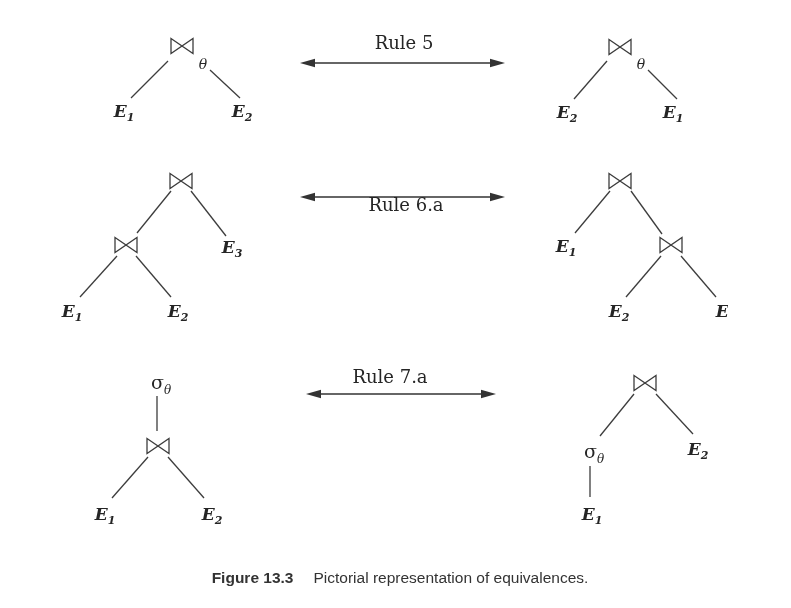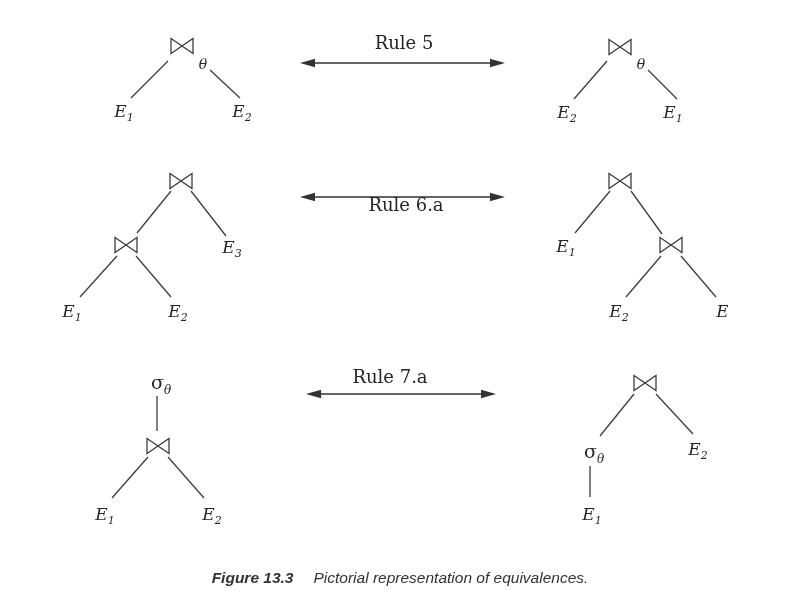--- a/index.html
+++ b/index.html
@@ -6,21 +6,21 @@
   .canvas {
     position:relative; width:728px; height:608px; background:#ffffff;
     font-family:"DejaVu Serif", serif; color:#252525; overflow:hidden;
   }
   svg.overlay { position:absolute; left:0; top:0; }
   .edge { stroke:#3d3d3d; stroke-width:1.3; }
   .bowtie { fill:none; stroke:#3d3d3d; stroke-width:1.3; }
   .arrowline { stroke:#333333; stroke-width:1.3; }
   .arrowhead { fill:#333333; stroke:none; }
   .lbl { position:absolute; transform:translate(-50%,-50%); white-space:nowrap; }
-  .e { font-style:italic; font-size:17px; }
+  .e { font-style:italic; font-size:17px;font-weight:bold; }
   .e sub { font-size:11px; font-style:italic; line-height:0; }
   .subtheta { font-style:italic; font-size:14px; }
   .rule { font-size:18px; }
   .cond { font-size:17px; }
   .cond .th { font-style:italic; }
   .s { font-size:19px; }
   .s sub { font-size:12px; font-style:italic; line-height:0; }
   .caption { font-family:"Liberation Sans", sans-serif; font-size:15.5px; color:#333333; }
   .caption .cap-label { font-weight:bold; margin-right:20px; }
 </style>
@@ -117,17 +117,17 @@
   <div class="lbl rule" style="left:390px; top:376px;">Rule 7.a</div>
 
   <div class="lbl s" style="left:161px; top:382px;"><span>σ</span><sub>θ</sub></div>
   <div class="lbl e" style="left:105px; top:514px;"><span>E</span><sub>1</sub></div>
   <div class="lbl e" style="left:212px; top:514px;"><span>E</span><sub>2</sub></div>
 
   <div class="lbl s" style="left:594px; top:451px;"><span>σ</span><sub>θ</sub></div>
   <div class="lbl e" style="left:698px; top:449px;"><span>E</span><sub>2</sub></div>
   <div class="lbl e" style="left:592px; top:514px;"><span>E</span><sub>1</sub></div>
 
-  <div class="lbl caption" style="left:400px; top:578px;font-style:italic;">
+  <div class="lbl caption" style="left:400px; top:578px;">
     <span class="cap-label">Figure 13.3</span><span>Pictorial representation of equivalences.</span>
   </div>
 
 </div>
 
 </body></html>

